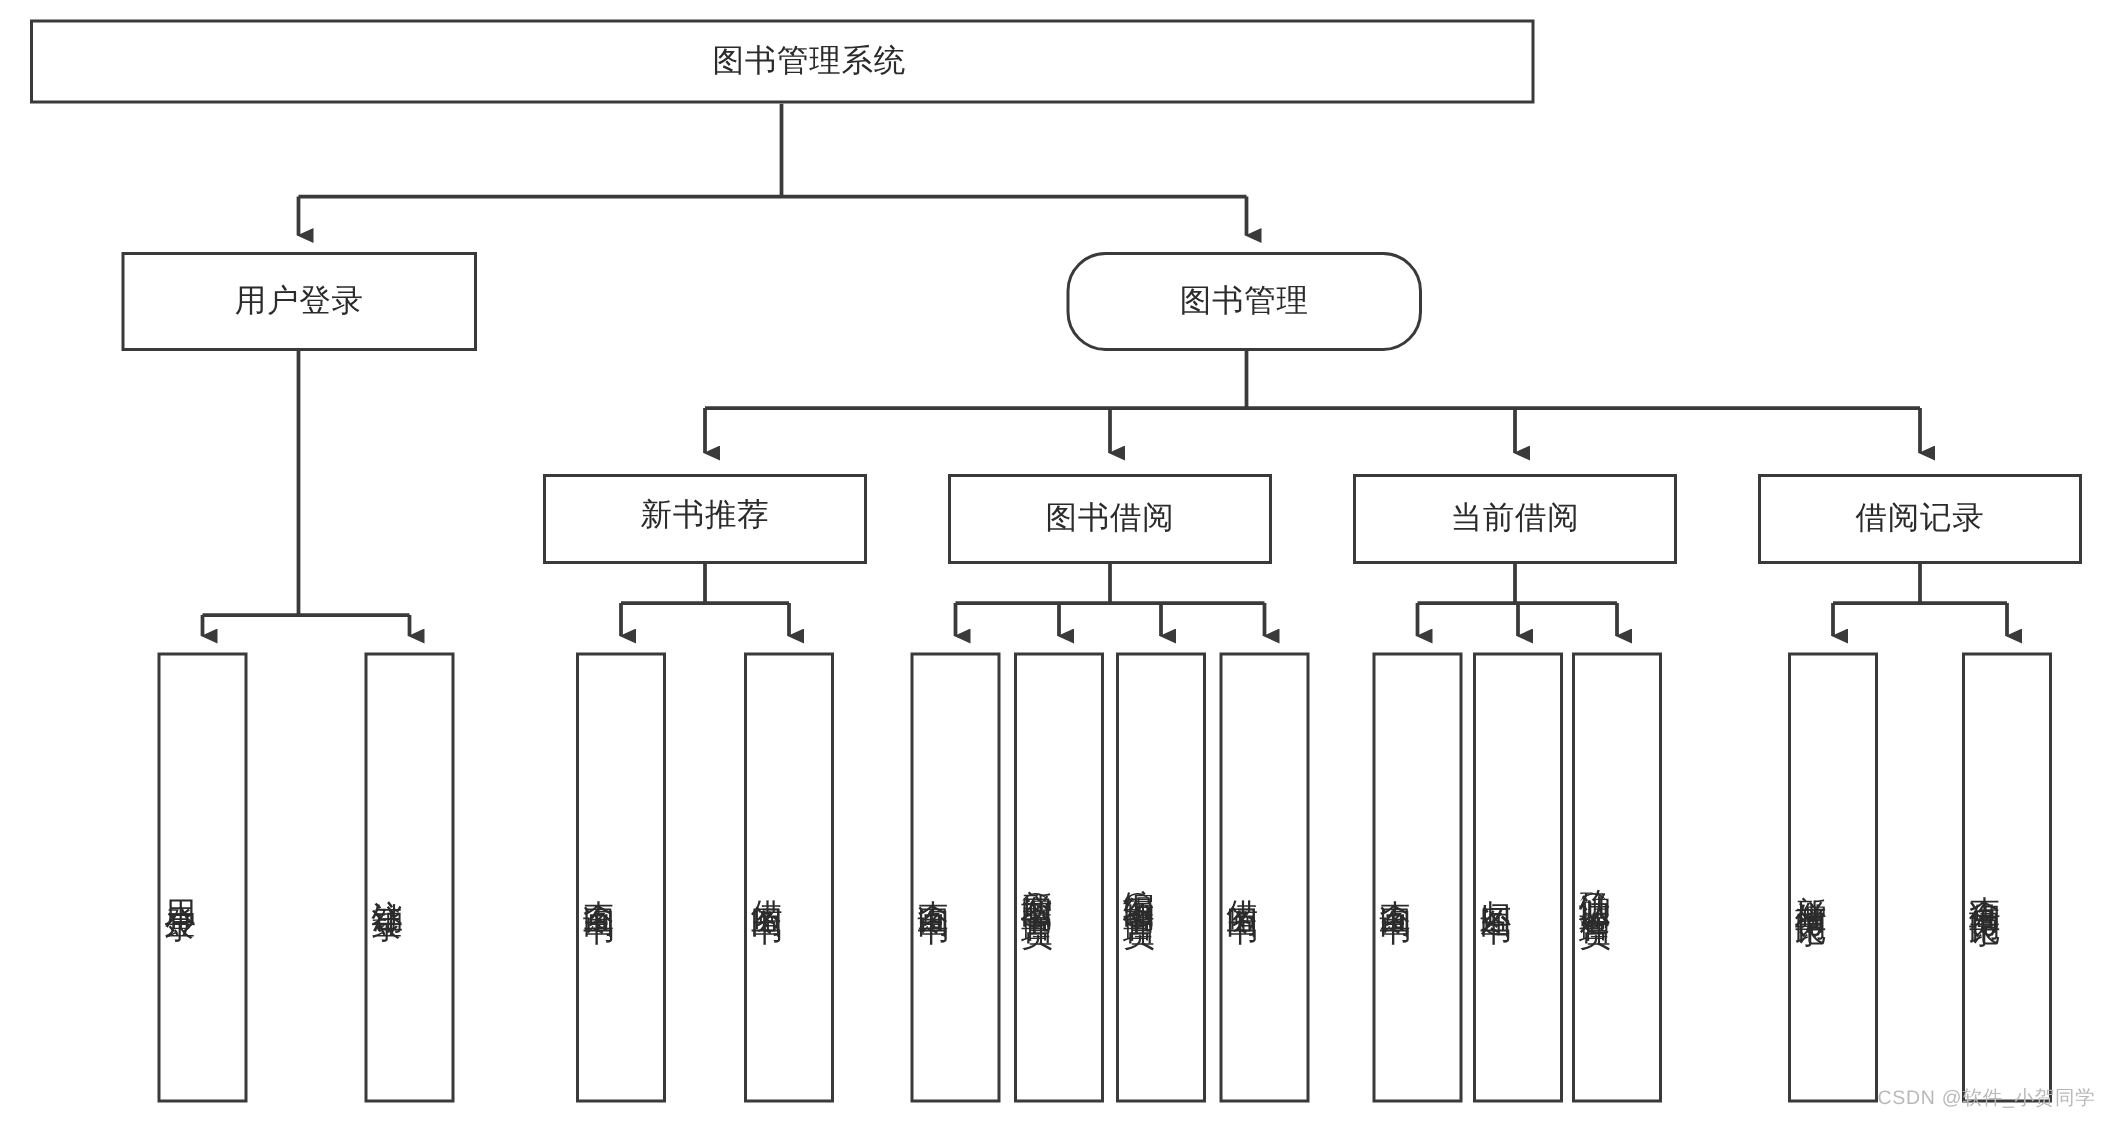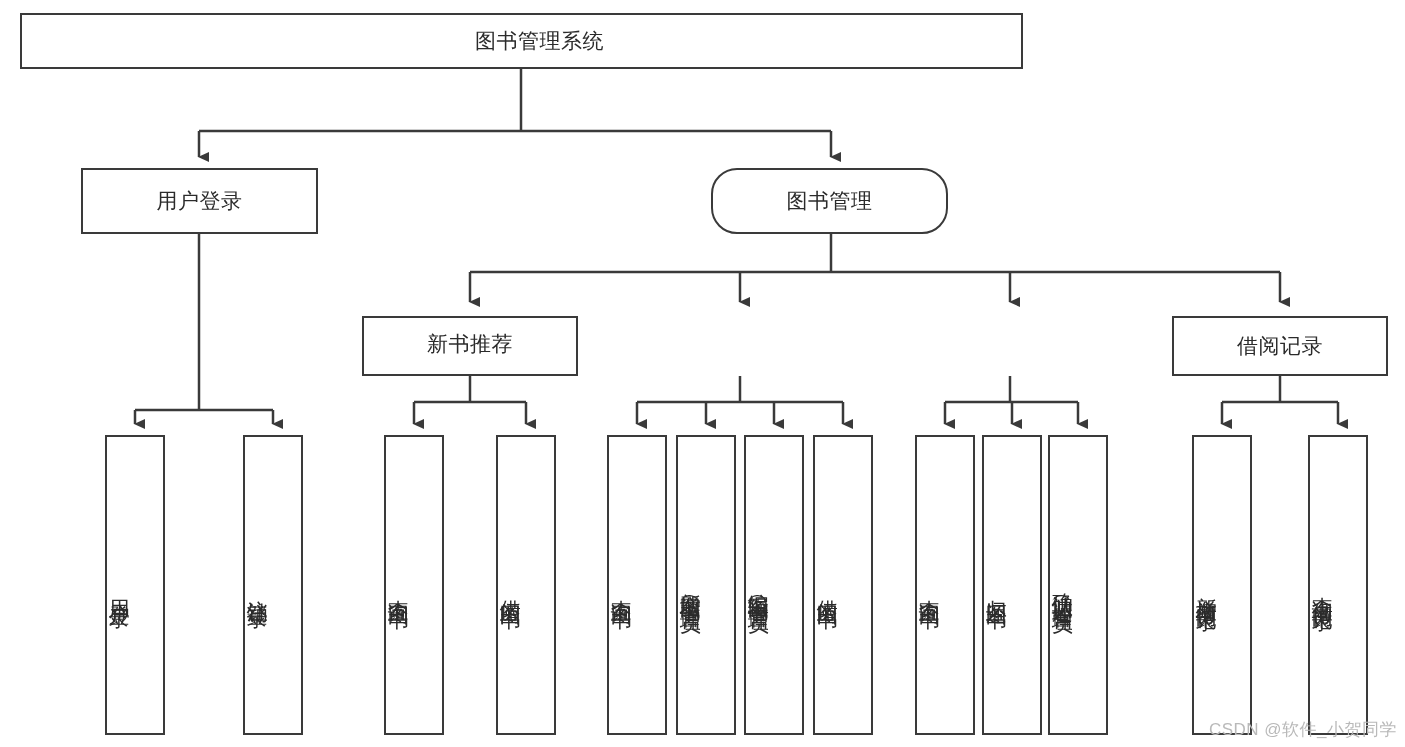--- a/index.html
+++ b/index.html
@@ -51,21 +51,21 @@
     writing-mode: vertical-rl;
     text-orientation: upright;
     font-size: 21px;
     letter-spacing: 3px;
     white-space: nowrap;
   }
   .watermark {
     position: absolute;
     right: 8px;
     bottom: 6px;
-    font-size: 17px;
+    font-size: 13px;
     color: #b9b9b9;
     letter-spacing: 0.5px;
     white-space: nowrap;
     pointer-events: none;
   }
 </style>
 </head>
 <body>
 
 <div id="diagram-root">
@@ -127,20 +127,26 @@
   <div class="node-box" style="left:81px; top:168px; width:237px; height:66px;">
     <span class="node-label">用户登录</span>
   </div>
   <div class="node-box" style="left:711px; top:168px; width:237px; height:66px;border-radius:26px;">
     <span class="node-label">图书管理</span>
   </div>
 
   <div class="node-box" style="left:362px; top:316px; width:216px; height:60px;font-family:Liberation Mono, monospace;">
     <span class="node-label">新书推荐</span>
   </div>
+  <div class="node-box" style="left:632px; top:316px; width:216px; height:60px;">
+    <span class="node-label">图书借阅</span>
+  </div>
+  <div class="node-box" style="left:902px; top:316px; width:216px; height:60px;">
+    <span class="node-label">当前借阅</span>
+  </div>
   <div class="node-box" style="left:1172px; top:316px; width:216px; height:60px;">
     <span class="node-label">借阅记录</span>
   </div>
 
   <div class="node-box vertical" style="left:105px; top:435px; width:60px; height:300px;">
     <span class="node-label">用户登录</span>
   </div>
   <div class="node-box vertical" style="left:243px; top:435px; width:60px; height:300px;">
     <span class="node-label">注销登录</span>
   </div>

